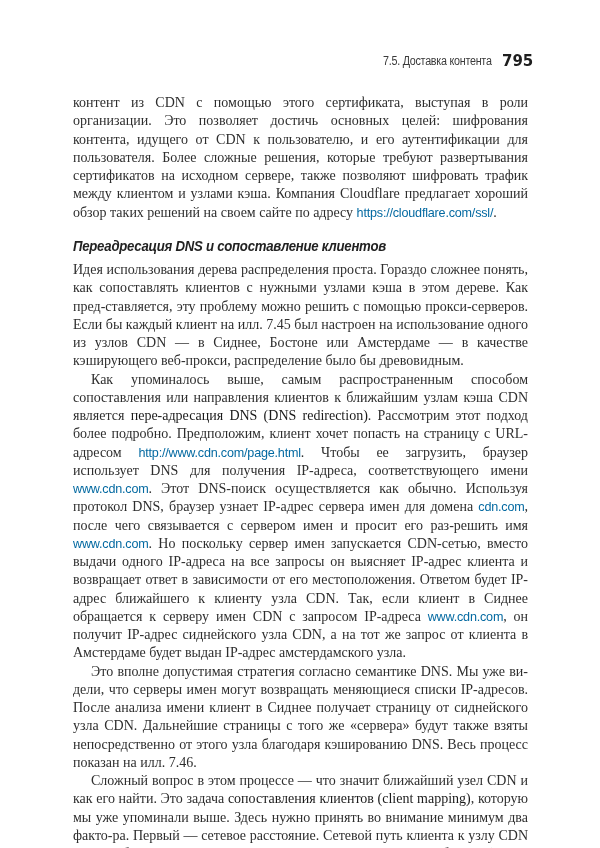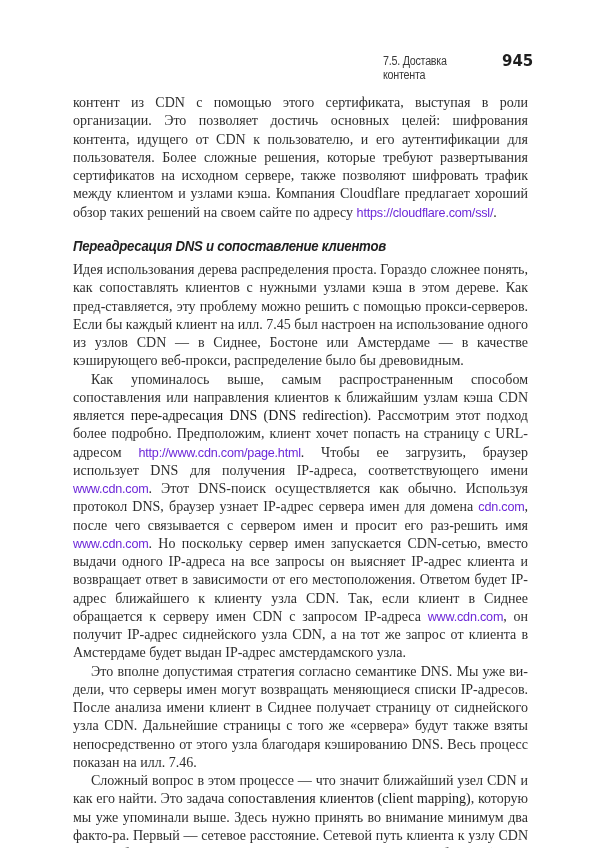--- a/index.html
+++ b/index.html
@@ -1,49 +1,49 @@
 <!DOCTYPE html>
 <html><head>
   <meta charset="utf-8">
   <style>
     html, body { margin: 0; padding: 0; background: #ffffff; }
     body { width: 600px; height: 848px; position: relative; overflow: hidden; color: #2b2b2b; }
     .running-head {
-      position: absolute; top: 52px; left: 0; width: 508px; height: 20px;
+      position: absolute; top: 52px; left: 0; width: 600px; height: 20px;
     }
     .rh-section {
       position: absolute; left: 383px; top: 2px;
       font-family: "Liberation Sans", sans-serif; font-size: 12.5px; color: #3a3a3a;
       letter-spacing: -0.3px; transform: scaleX(0.86); transform-origin: left center;
     }
     .rh-page {
       position: absolute; left: 502px; top: 0px;
       font-family: "DejaVu Sans", sans-serif; font-weight: bold; font-size: 15px; color: #1e1e1e;
     }
     .content {
       position: absolute; left: 73px; top: 94px; width: 455px;
       font-family: "Liberation Serif", serif; font-size: 14px; line-height: 18.25px; color: #2e2e2e;
     }
     .content p { margin: 0; text-align: justify; hyphens: manual; }
     .content p.indent { text-indent: 18px; }
-    .url { font-family: "Liberation Sans", sans-serif; font-size: 12.6px; color: #6d28d9; letter-spacing: -0.2px; }
+    .url { font-family: "Liberation Sans", sans-serif; font-size: 12.6px; color: #0369a1; letter-spacing: -0.2px; }
     .term { font-weight: normal; color: #1a1a1a; }
     .section-heading {
       margin: 15px 0 6px 0;
       font-family: "Liberation Sans", sans-serif; font-style: italic; font-weight: bold;
       font-size: 15px; color: #222; letter-spacing: -0.3px;
       transform: scaleX(0.88); transform-origin: left center; white-space: nowrap;
     }
   </style>
 </head>
 <body>
 
 <div class="running-head">
   <span class="rh-section">7.5. Доставка контента</span>
-  <span class="rh-page">945</span>
+  <span class="rh-page">795</span>
 </div>
 
 <div class="content">
   <p><span>контент из CDN с помощью этого сертификата, выступая в роли организации. Это позволяет достичь основных целей: шифрования контента, идущего от CDN к пользователю, и его аутентификации для пользователя. Более сложные решения, которые требуют развертывания сертификатов на исходном сервере, также позволяют шифровать трафик между клиентом и узлами кэша. Компания Cloudflare предлагает хороший обзор таких решений на своем сайте по адресу </span><span class="url">https://cloudflare.com/ssl/</span><span>.</span></p>
 
   <div class="section-heading">Переадресация DNS и сопоставление клиентов</div>
 
   <p>Идея использования дерева распределения проста. Гораздо сложнее понять, как сопоставлять клиентов с нужными узлами кэша в этом дереве. Как пред-ставляется, эту проблему можно решить с помощью прокси-серверов. Если бы каждый клиент на илл. 7.45 был настроен на использование одного из узлов CDN — в Сиднее, Бостоне или Амстердаме — в качестве кэширующего веб-прокси, распределение было бы древовидным.</p>
 
   <p class="indent"><span>Как упоминалось выше, самым распространенным способом сопоставления или направления клиентов к ближайшим узлам кэша CDN является </span><span class="term">пере-адресация DNS (DNS redirection)</span><span>. Рассмотрим этот подход более подробно. Предположим, клиент хочет попасть на страницу с URL-адресом </span><span class="url">http://www.cdn.com/page.html</span><span>. Чтобы ее загрузить, браузер использует DNS для получения IP-адреса, соответствующего имени </span><span class="url">www.cdn.com</span><span>. Этот DNS-поиск осуществляется как обычно. Используя протокол DNS, браузер узнает IP-адрес сервера имен для домена </span><span class="url">cdn.com</span><span>, после чего связывается с сервером имен и просит его раз-решить имя </span><span class="url">www.cdn.com</span><span>. Но поскольку сервер имен запускается CDN-сетью, вместо выдачи одного IP-адреса на все запросы он выясняет IP-адрес клиента и возвращает ответ в зависимости от его местоположения. Ответом будет IP-адрес ближайшего к клиенту узла CDN. Так, если клиент в Сиднее обращается к серверу имен CDN с запросом IP-адреса </span><span class="url">www.cdn.com</span><span>, он получит IP-адрес сиднейского узла CDN, а на тот же запрос от клиента в Амстердаме будет выдан IP-адрес амстердамского узла.</span></p>

